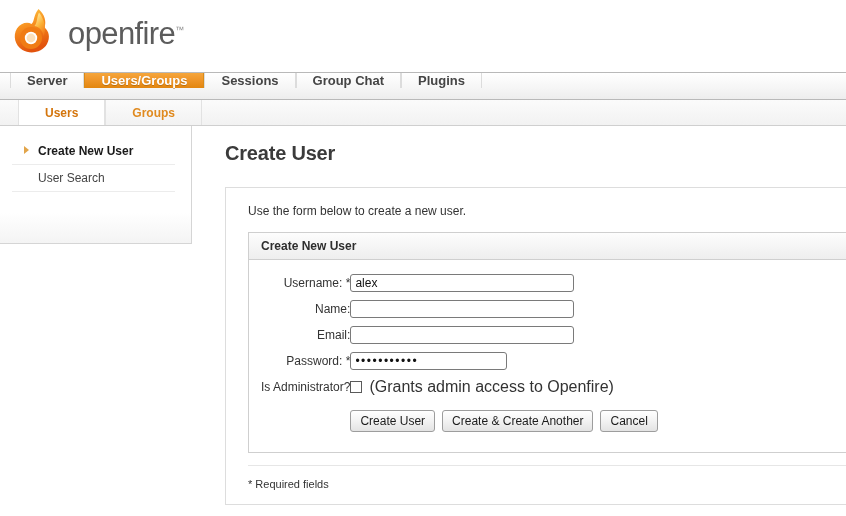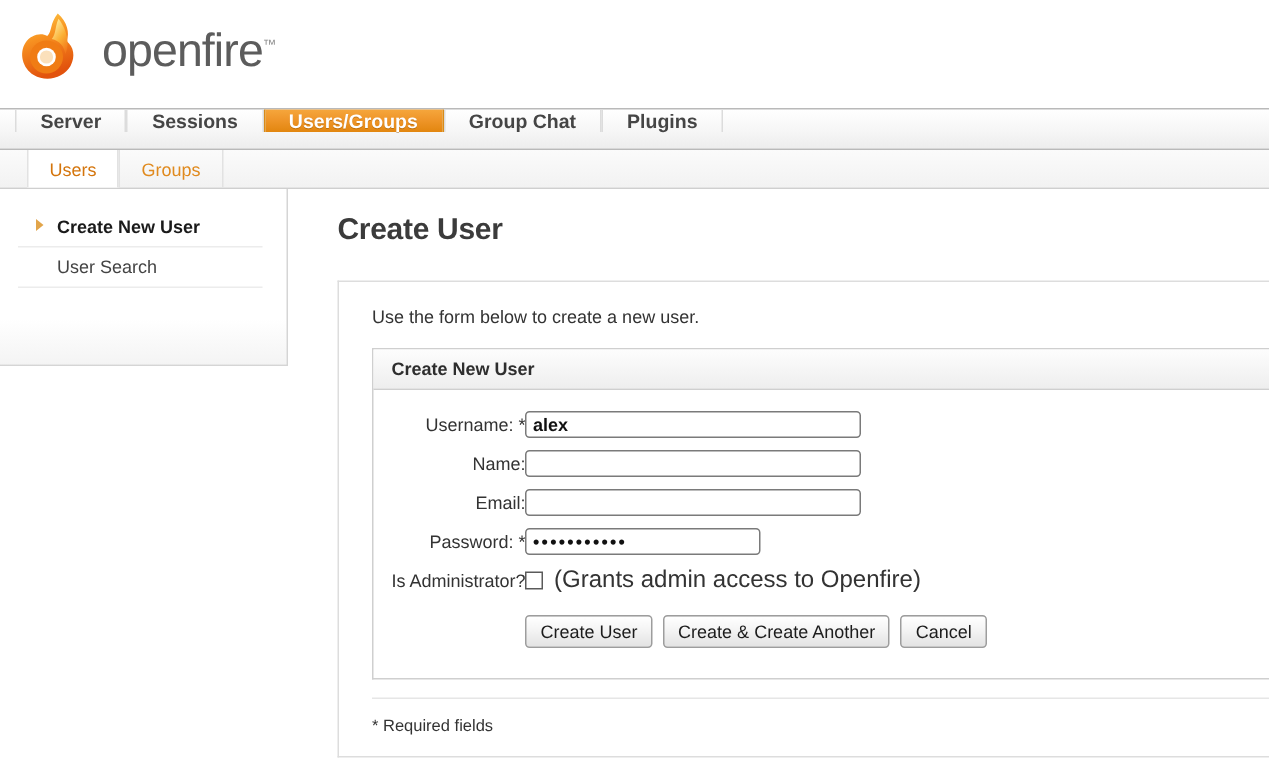--- a/index.html
+++ b/index.html
@@ -89,23 +89,23 @@
     background: linear-gradient(to bottom, #fbfbfb 0%, #f2f2f2 100%);
     border-bottom: 1px solid #cfcfcf;
     display: flex;
     align-items: stretch;
     padding-left: 18px;
     box-sizing: border-box;
   }
   .subtab {
     display: flex;
     align-items: center;
-    padding: 0 14px;
-    font-size: 12px;
-    font-weight: normal;
+    padding: 0 26px;
+    font-size: 12px;
+    font-weight: bold;
     color: #e08a1e;
     border-left: 1px solid #e2e2e2;
     border-right: 1px solid #e2e2e2;
     cursor: pointer;
   }
   .subtab.active {
     background: #ffffff;
     color: #d4750c;
     border-left: 1px solid #e2e2e2;
     border-right: 1px solid #e2e2e2;
@@ -216,21 +216,20 @@
     height: 18px;
     box-sizing: border-box;
     border: 1px solid #7a7a7a;
     border-radius: 3px;
     font-family: "Liberation Sans", sans-serif;
     font-size: 12px;
     color: #111111;
     padding: 1px 4px;
     background: #ffffff;
     outline: none;
-    font-weight: bold;
   }
   .txt.pw {
     width: 157px;
     letter-spacing: 1.5px;
   }
   .cbrow {
     display: flex;
     align-items: center;
     gap: 7px;
   }
@@ -293,22 +292,22 @@
         <circle cx="23" cy="32" r="6.2" fill="#ffffff"></circle>
         <circle cx="23" cy="32" r="4.4" fill="#fbe0bb"></circle>
       </svg>
     </span>
     <span class="logo-text"><span>openfire</span><sup class="logo-tm">™</sup></span>
   </div>
 </div>
 
 <div class="tabbar">
   <div class="tab">Server</div>
+  <div class="tab active">Users/Groups</div>
   <div class="tab">Sessions</div>
-  <div class="tab active">Users/Groups</div>
   <div class="tab">Group Chat</div>
   <div class="tab">Plugins</div>
 </div>
 
 <div class="subbar">
   <div class="subtab active">Users</div>
   <div class="subtab">Groups</div>
 </div>
 
 <div class="body-wrap">

